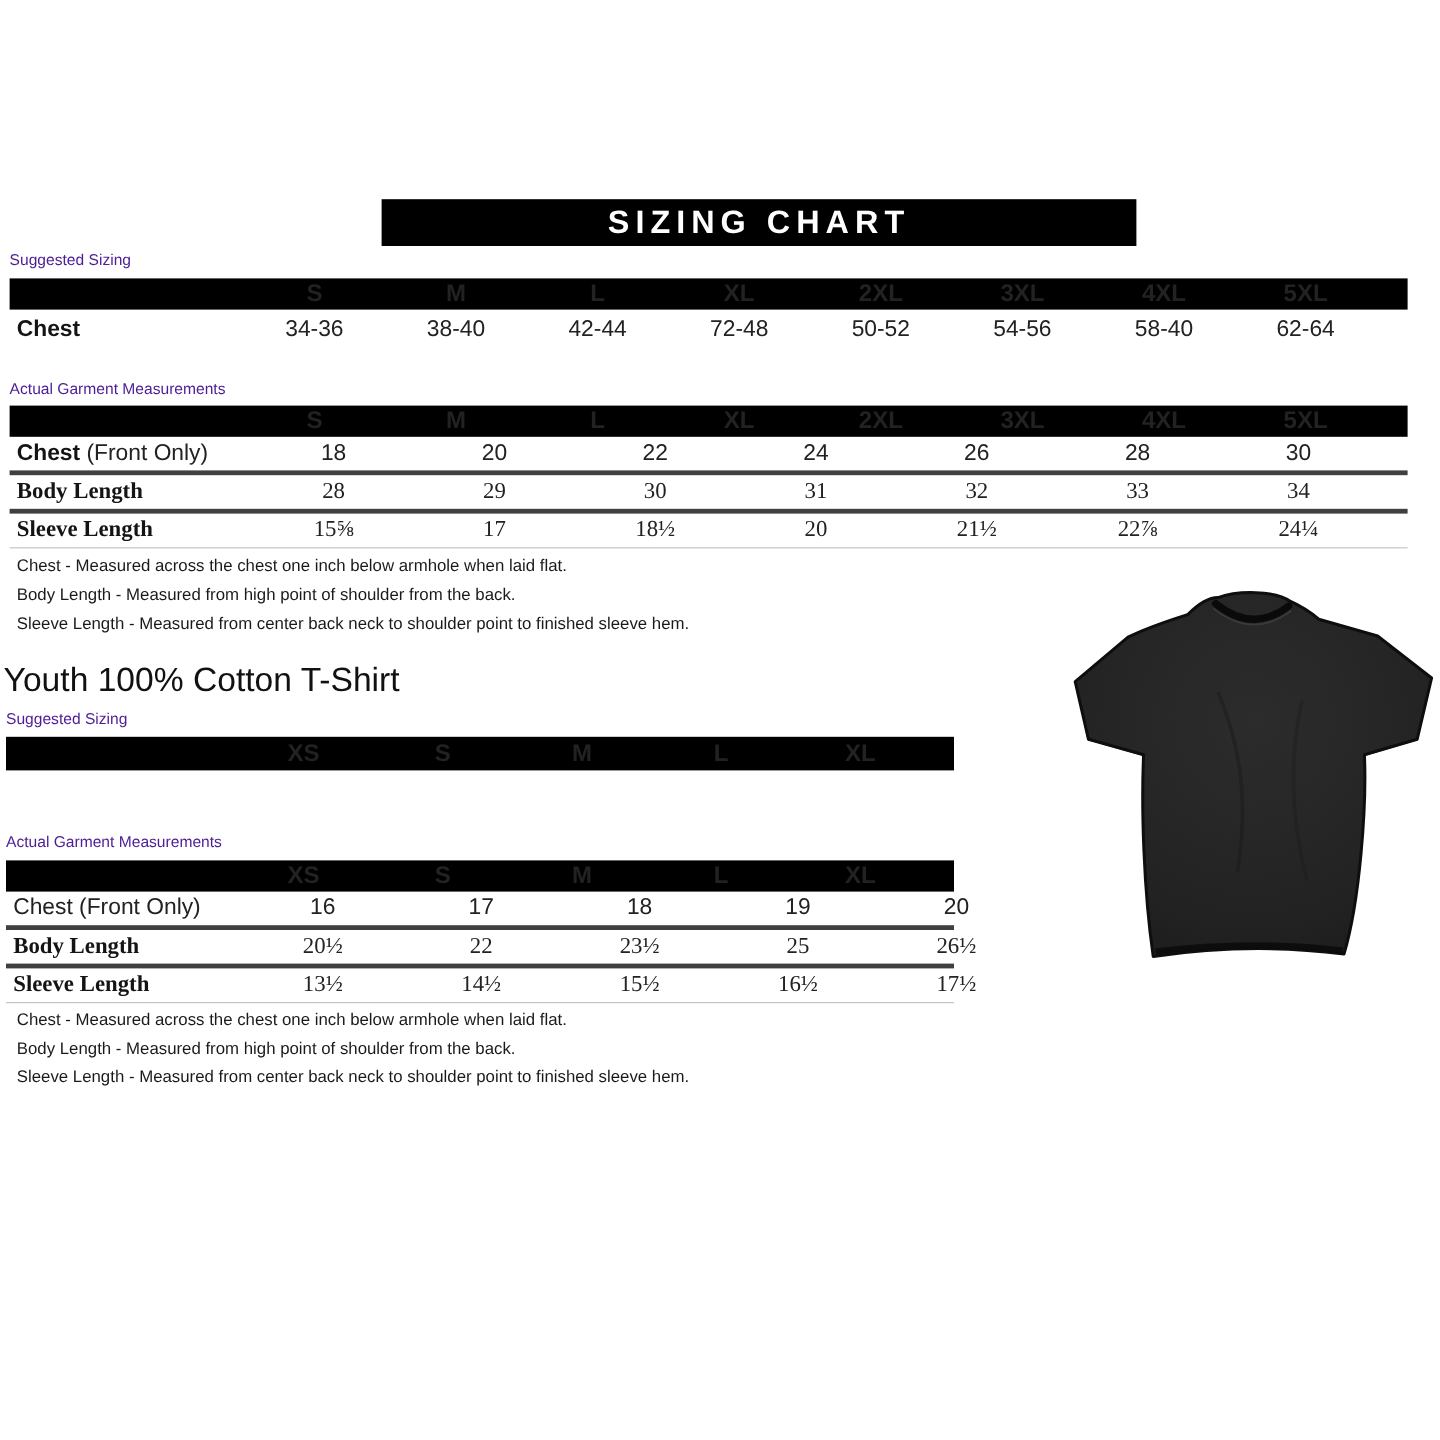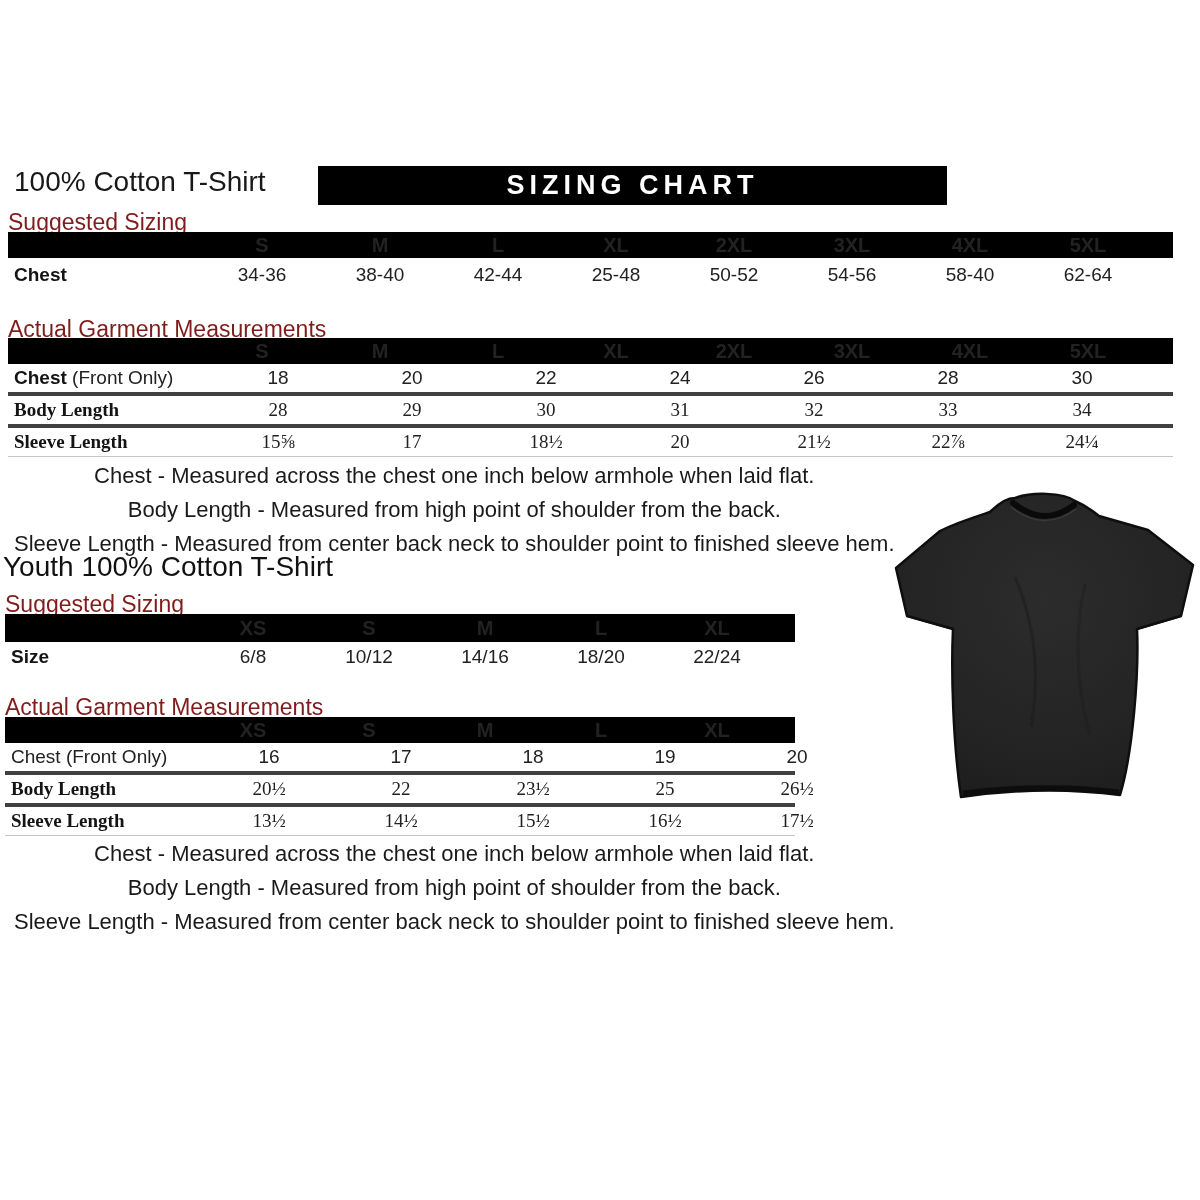--- a/index.html
+++ b/index.html
@@ -3,43 +3,42 @@
 <meta charset="utf-8">
 <style>
   html,body{margin:0;padding:0;background:#fff;}
   .page{position:relative;width:1200px;height:1200px;background:#ffffff;
         font-family:"Liberation Sans","DejaVu Sans",sans-serif;color:#222;overflow:hidden;}
   .abs{position:absolute;}
   .title{font-size:28px;font-weight:400;color:#181818;white-space:nowrap;}
   .title-bold{font-size:28px;font-weight:400;color:#111;white-space:nowrap;}
   .banner{background:#000;color:#fff;display:flex;align-items:center;justify-content:center;
           font-weight:700;font-size:27px;letter-spacing:5px;white-space:nowrap;}
-  .sec{font-size:23px;color:#7f1d1d;white-space:nowrap;text-align:right;}
+  .sec{font-size:13px;color:#4c1d95;white-space:nowrap;text-align:right;}
   .tbl{position:absolute;}
   .row{display:grid;align-items:center;}
   .cols-adult{grid-template-columns:195px repeat(8,118px) 1fr;}
   .cols-youth{grid-template-columns:190px repeat(5,116px) 1fr;}
   .hdr{background:#000;color:#fff;}
   .hdr .cell{font-weight:700;font-size:20px;text-align:center;}
   .cell{font-size:19px;color:#222;}
   .val{text-align:center;}
   .lab-cell{padding-left:6px;white-space:nowrap;}
   .lab{font-weight:700;color:#141414;}
   .h26{height:26px;} .h27{height:28px;} .h28{height:28px;gap:16px;} .h30{height:30px;} .h34{height:34px;}
   .sep{border-top:4px solid #404040;font-family:Liberation Serif, serif;}
   .endline{border-bottom:1px solid #c6c6c6;}
   .notes{position:absolute;left:14px;}
-  .note{font-size:22px;color:#1a1a1a;margin-bottom:8px;white-space:nowrap;text-align:center;}
+  .note{font-size:14px;color:#1a1a1a;margin-bottom:8px;white-space:nowrap;}
 </style>
 </head>
 <body>
 
 <div class="page">
 
-  <div class="abs title" style="left:14px;top:166px;">100% Cotton T-Shirt</div>
   <div class="abs banner" style="left:318px;top:166px;width:629px;height:39px;">
     <span>SIZING CHART</span>
   </div>
 
   <div class="abs sec" style="left:8px;top:209px;">Suggested Sizing</div>
   <div class="tbl" style="left:8px;top:232px;width:1165px;">
     <div class="row cols-adult hdr h26">
       <div class="cell"></div>
       <div class="cell">S</div>
       <div class="cell">M</div>
@@ -48,21 +47,21 @@
       <div class="cell">2XL</div>
       <div class="cell">3XL</div>
       <div class="cell">4XL</div>
       <div class="cell">5XL</div>
     </div>
     <div class="row cols-adult h34">
       <div class="cell lab-cell"><span class="lab">Chest</span></div>
       <div class="cell val">34-36</div>
       <div class="cell val">38-40</div>
       <div class="cell val">42-44</div>
-      <div class="cell val">25-48</div>
+      <div class="cell val">72-48</div>
       <div class="cell val">50-52</div>
       <div class="cell val">54-56</div>
       <div class="cell val">58-40</div>
       <div class="cell val">62-64</div>
     </div>
   </div>
 
   <div class="abs sec" style="left:8px;top:316px;">Actual Garment Measurements</div>
   <div class="tbl endline" style="left:8px;top:338px;width:1165px;">
     <div class="row cols-adult hdr h26">
@@ -122,28 +121,20 @@
 
   <div class="tbl" style="left:5px;top:614px;width:790px;">
     <div class="row cols-youth hdr h27">
       <div class="cell"></div>
       <div class="cell">XS</div>
       <div class="cell">S</div>
       <div class="cell">M</div>
       <div class="cell">L</div>
       <div class="cell">XL</div>
     </div>
-    <div class="row cols-youth h30">
-      <div class="cell lab-cell"><span class="lab">Size</span></div>
-      <div class="cell val">6/8</div>
-      <div class="cell val">10/12</div>
-      <div class="cell val">14/16</div>
-      <div class="cell val">18/20</div>
-      <div class="cell val">22/24</div>
-    </div>
   </div>
 
   <div class="abs sec" style="left:5px;top:694px;">Actual Garment Measurements</div>
   <div class="tbl endline" style="left:5px;top:717px;width:790px;">
     <div class="row cols-youth hdr h26">
       <div class="cell"></div>
       <div class="cell">XS</div>
       <div class="cell">S</div>
       <div class="cell">M</div>
       <div class="cell">L</div>

